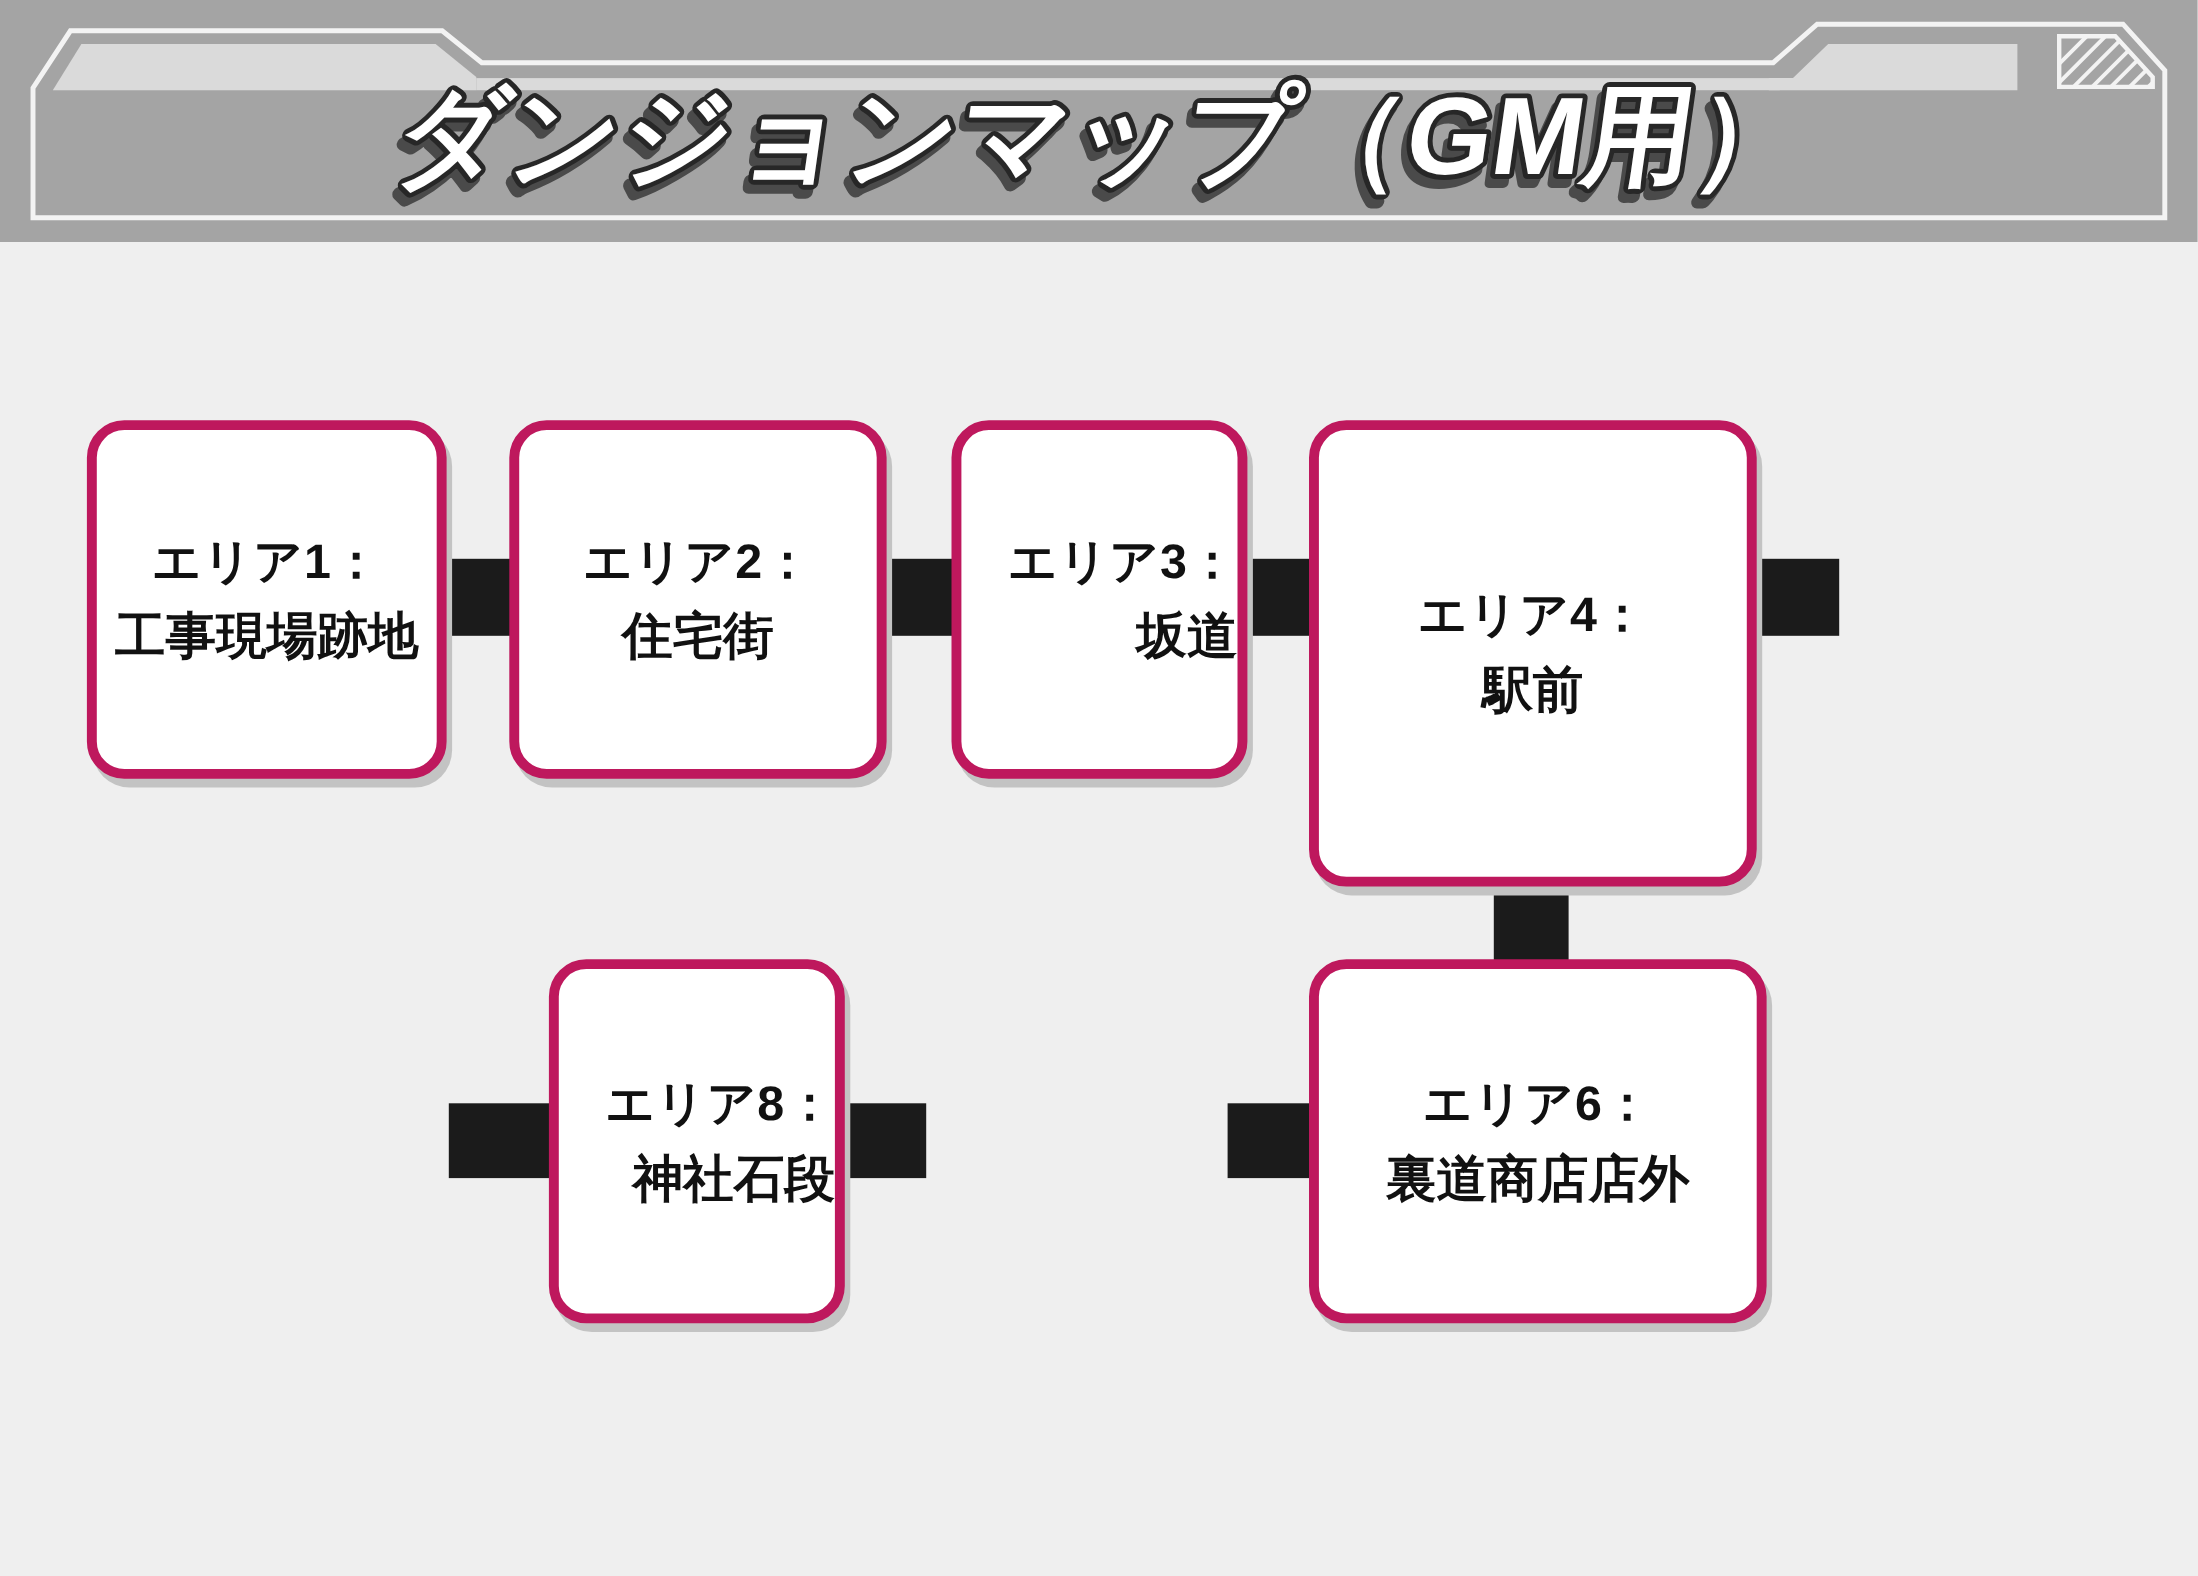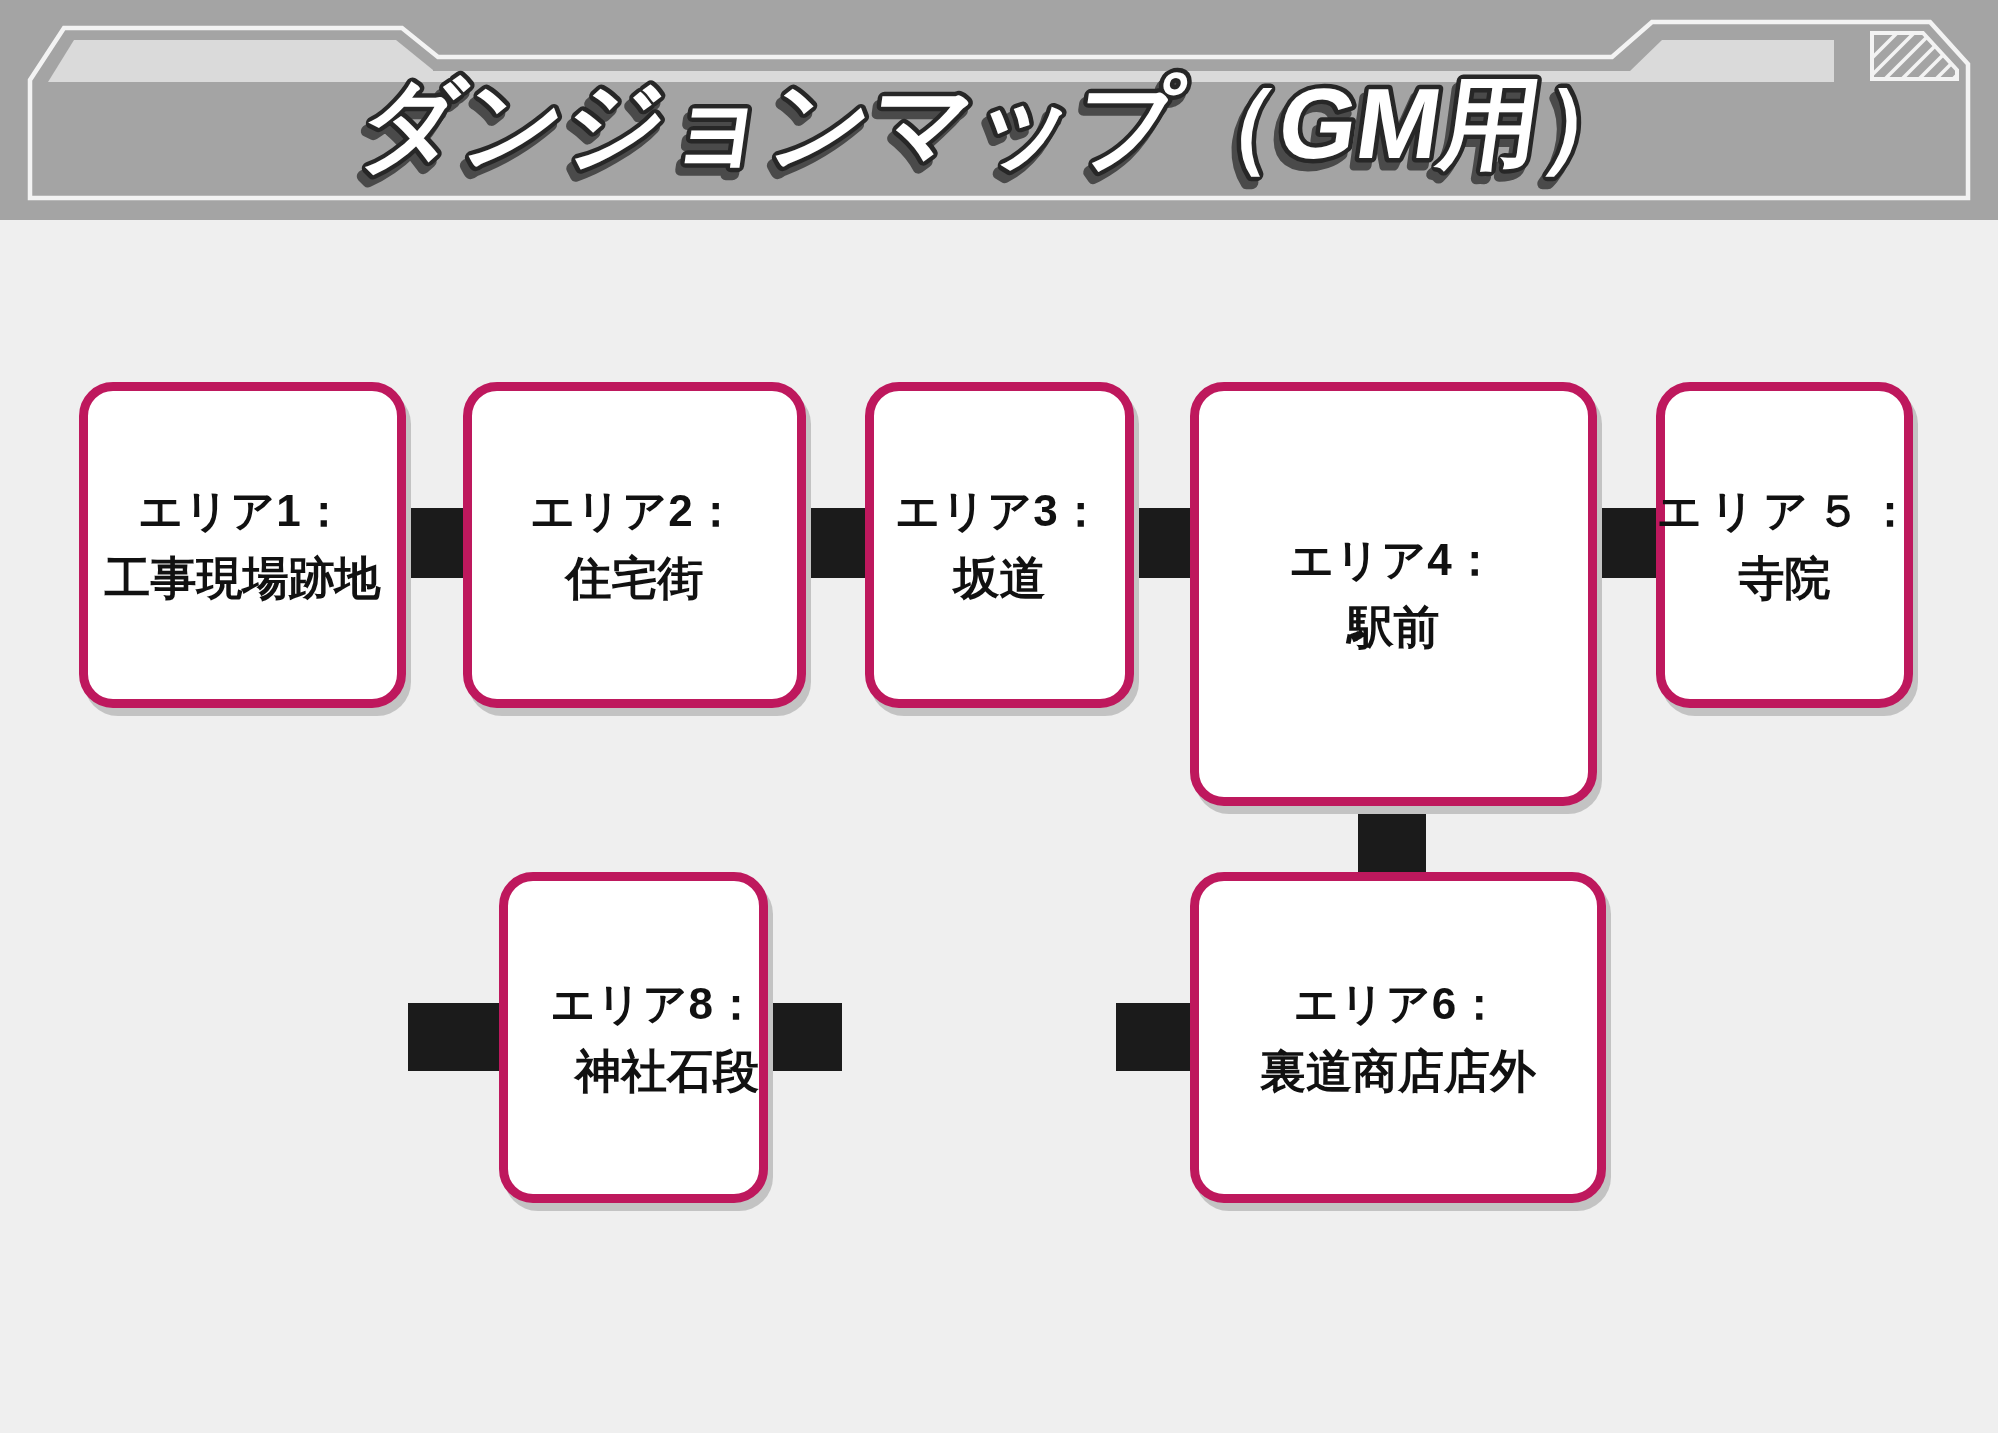--- a/index.html
+++ b/index.html
@@ -30,21 +30,21 @@
     background:#ffffff;border:9px solid #be185d;border-radius:34px;
     box-shadow:5px 8px 0 #c3c3c3;
     display:flex;flex-direction:column;align-items:center;justify-content:center;
     gap:22px;text-align:center;color:#111111;
   }
   .box-label{font-size:44px;font-weight:900;letter-spacing:1px;line-height:1;white-space:nowrap;}
   .box-label.spaced{letter-spacing:8px;margin-right:-8px;}
   .box-name{font-size:46px;font-weight:700;line-height:1;white-space:nowrap;}
   .b1{left:79px;top:382px;width:327px;height:326px;}
   .b2{left:463px;top:382px;width:343px;height:326px;}
-  .b3{left:865px;top:382px;width:269px;height:326px;}
+  .b3{left:865px;top:382px;width:269px;height:326px;align-items:flex-end;}
   .b4{left:1190px;top:382px;width:407px;height:424px;}
   .b5{left:1656px;top:382px;width:257px;height:326px;}
   .b6{left:1190px;top:872px;width:416px;height:331px;}
   .b7{left:825px;top:957px;width:308px;height:160px;gap:20px;}
   .b8{left:499px;top:872px;width:269px;height:331px;align-items:flex-end;}
   .b9{left:79px;top:872px;width:343px;height:331px;}
 </style>
 </head>
 <body>
 
@@ -104,24 +104,20 @@
   <div class="box b3">
     <div class="box-label">エリア3：</div>
     <div class="box-name">坂道</div>
   </div>
 
   <div class="box b4">
     <div class="box-label">エリア4：</div>
     <div class="box-name">駅前</div>
   </div>
 
-  <div class="box b5">
-    <div class="box-label spaced">エリア５：</div>
-    <div class="box-name">寺院</div>
-  </div>
 
   <div class="box b6">
     <div class="box-label">エリア6：</div>
     <div class="box-name">裏道商店店外</div>
   </div>
 
 
   <div class="box b8">
     <div class="box-label">エリア8：</div>
     <div class="box-name">神社石段</div>

